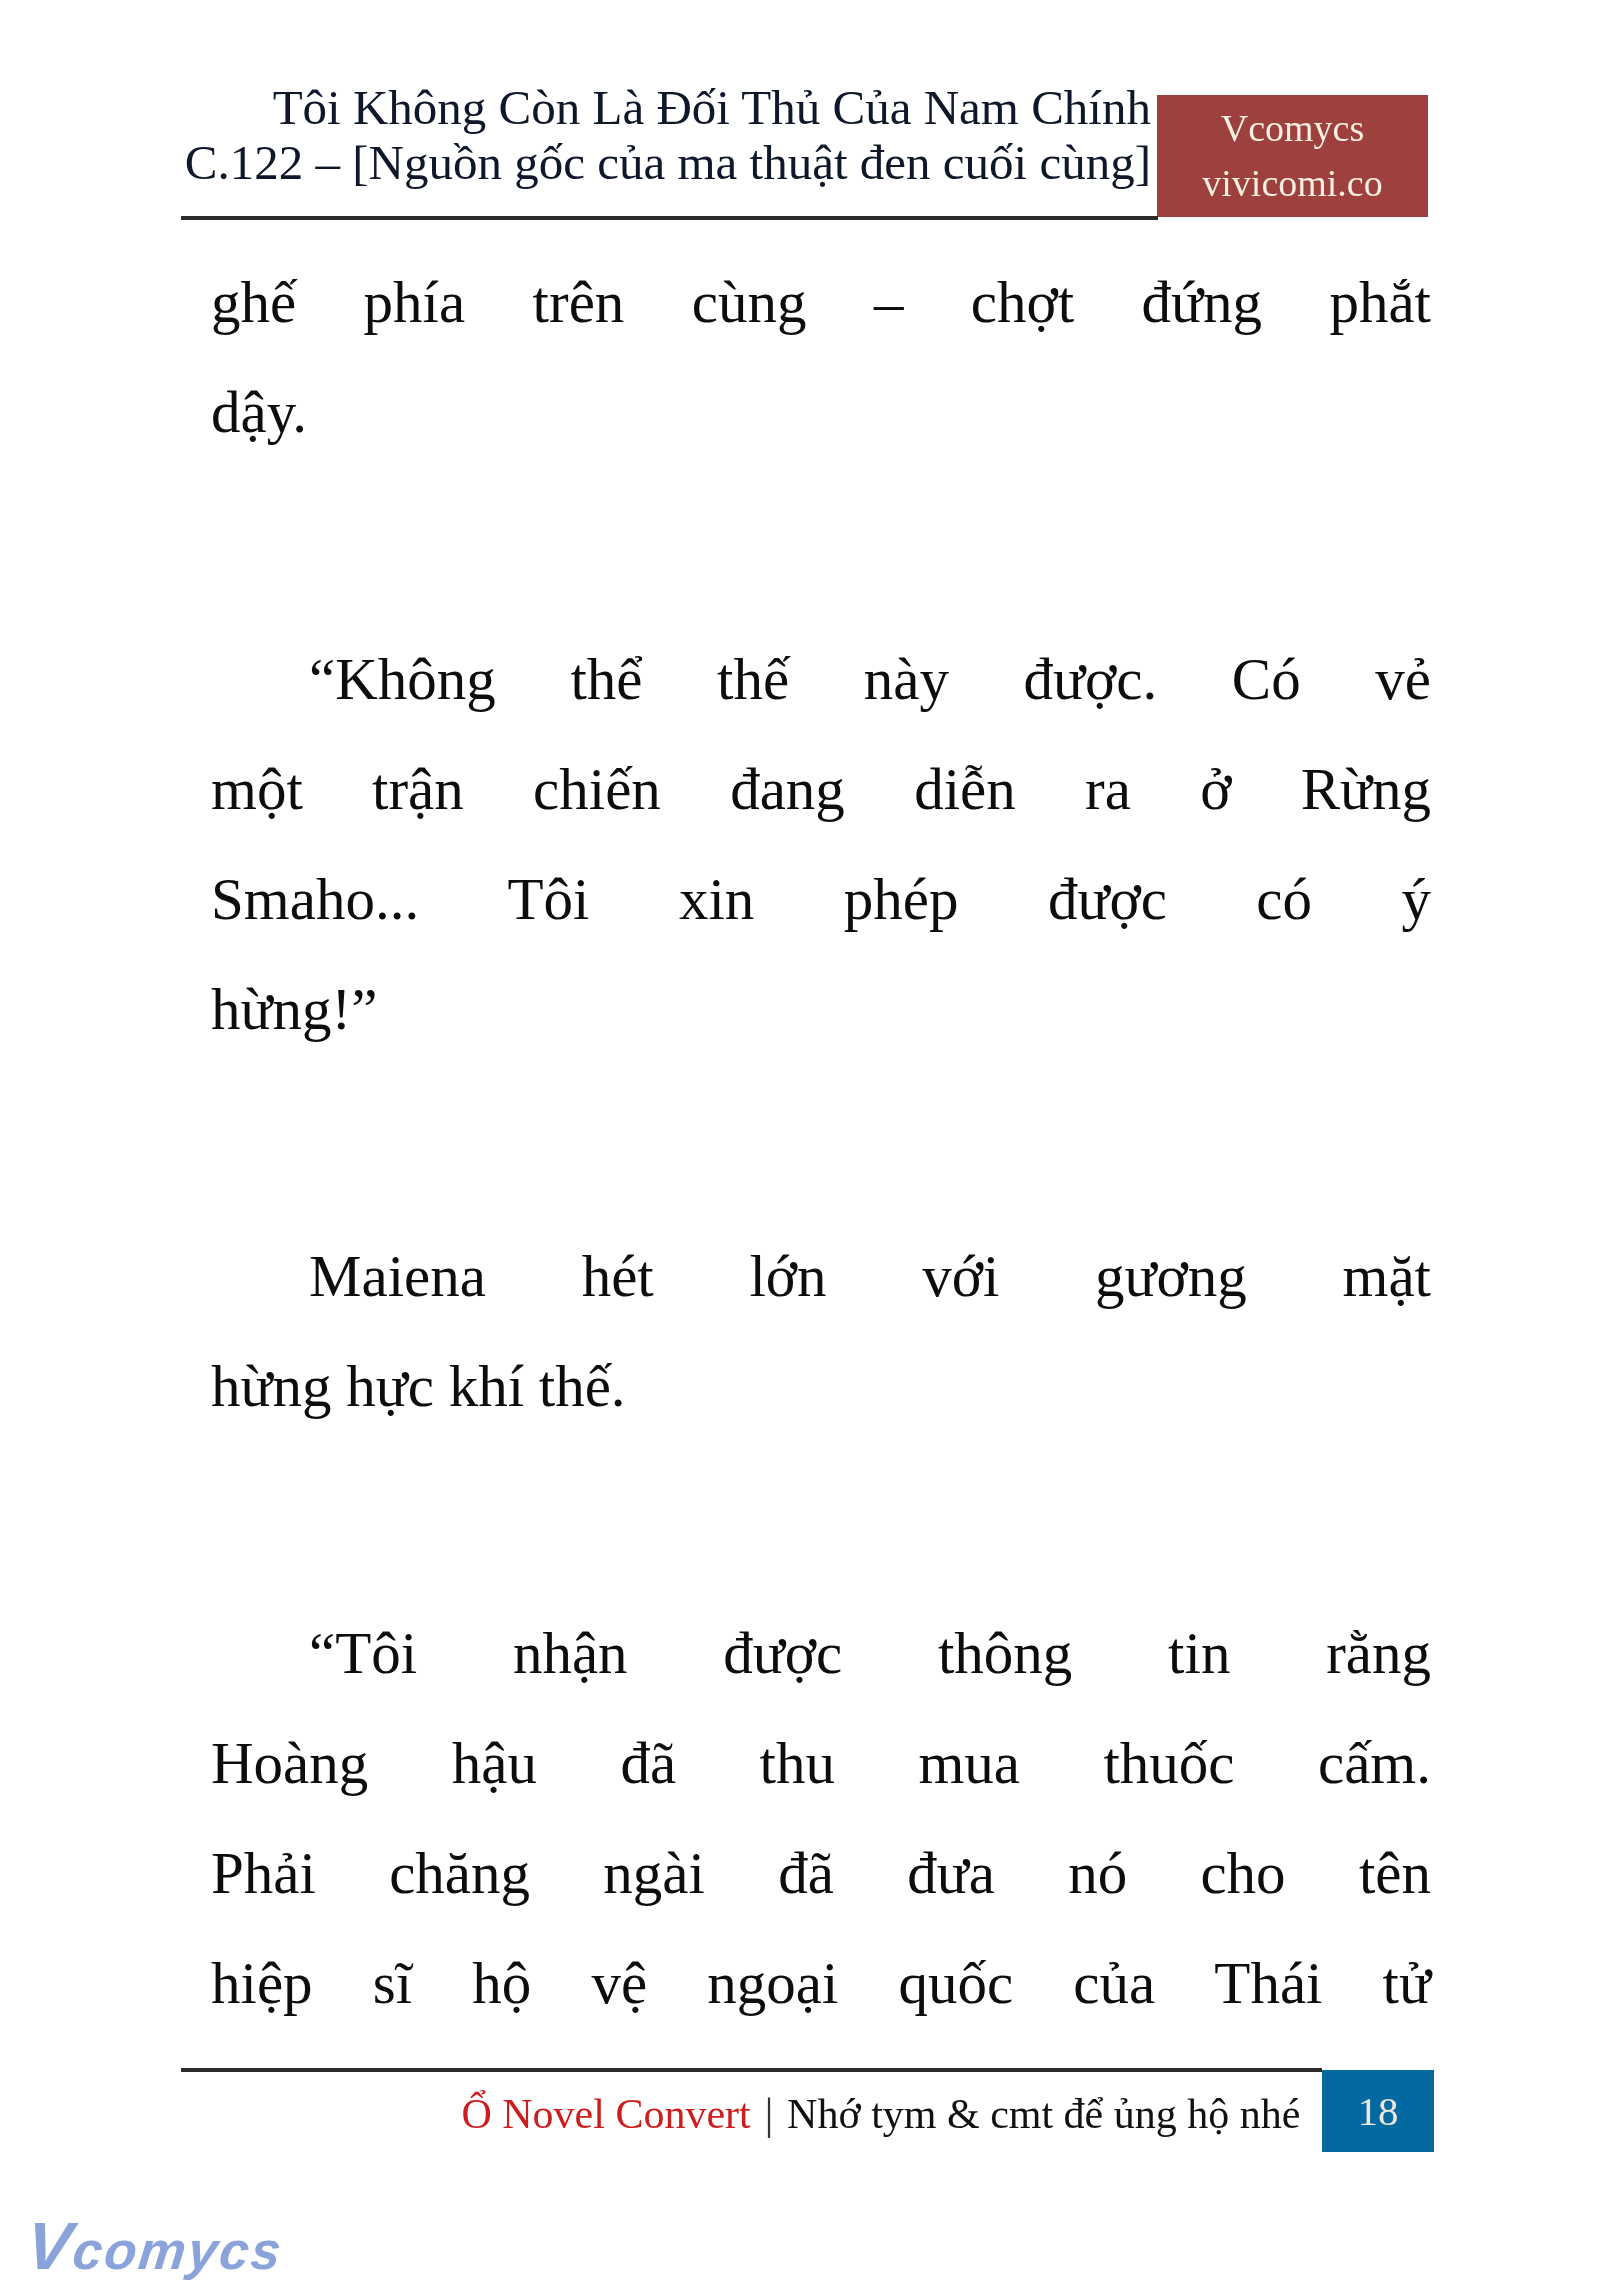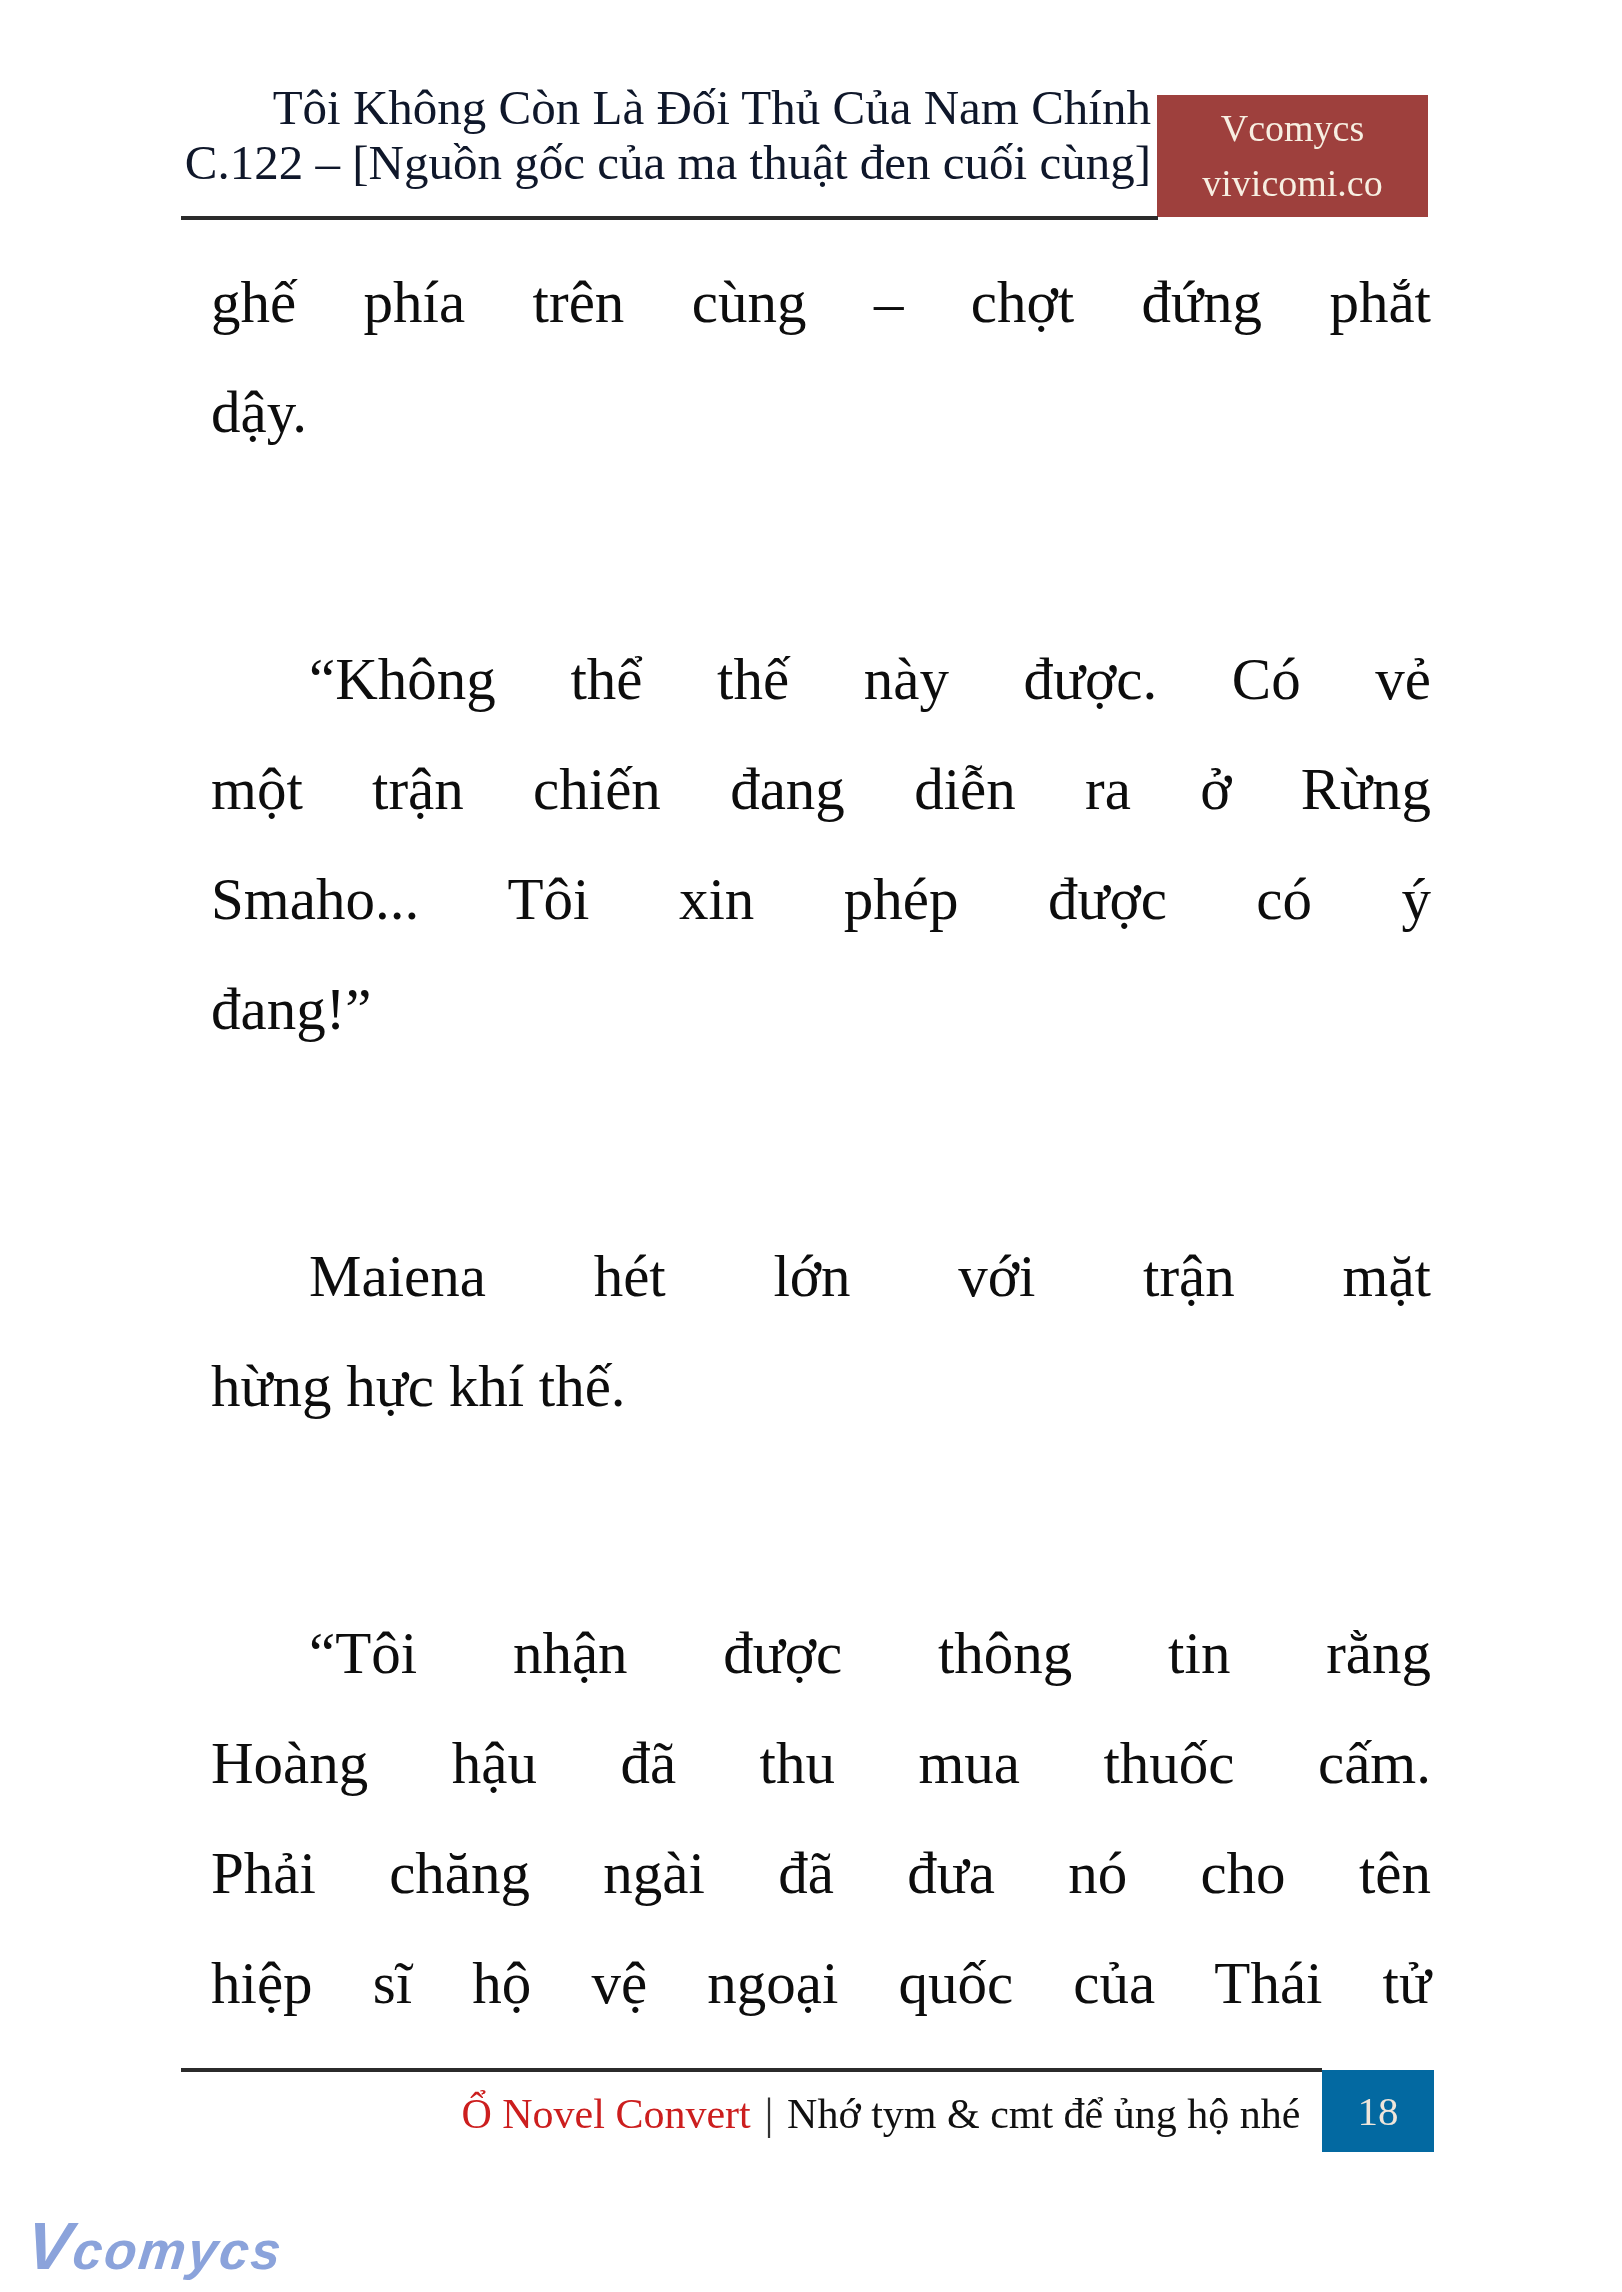--- a/index.html
+++ b/index.html
@@ -139,25 +139,25 @@
 
   <div class="paragraph">
     <div class="line">ghế phía trên cùng – chợt đứng phắt</div>
     <div class="line last">dậy.</div>
   </div>
 
   <div class="paragraph">
     <div class="line indent">“Không thể thế này được. Có vẻ</div>
     <div class="line">một trận chiến đang diễn ra ở Rừng</div>
     <div class="line">Smaho... Tôi xin phép được có ý</div>
-    <div class="line last">đang!”</div>
+    <div class="line last">hừng!”</div>
   </div>
 
   <div class="paragraph">
-    <div class="line indent">Maiena hét lớn với trận mặt</div>
+    <div class="line indent">Maiena hét lớn với gương mặt</div>
     <div class="line last">hừng hực khí thế.</div>
   </div>
 
   <div class="paragraph">
     <div class="line indent">“Tôi nhận được thông tin rằng</div>
     <div class="line">Hoàng hậu đã thu mua thuốc cấm.</div>
     <div class="line">Phải chăng ngài đã đưa nó cho tên</div>
     <div class="line">hiệp sĩ hộ vệ ngoại quốc của Thái tử</div>
   </div>
 

